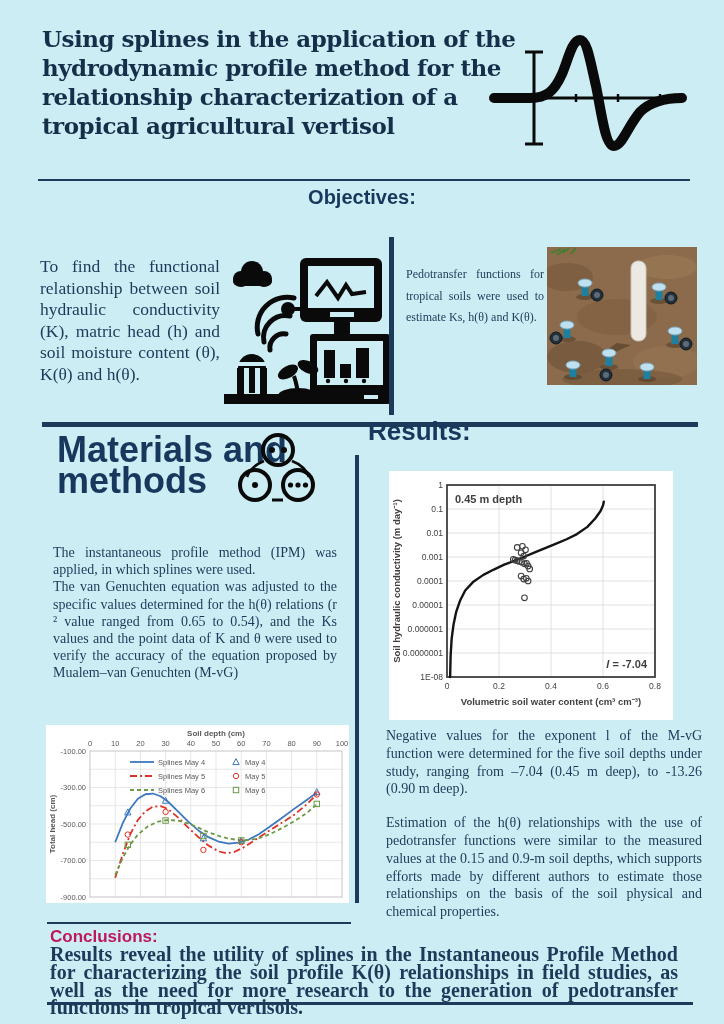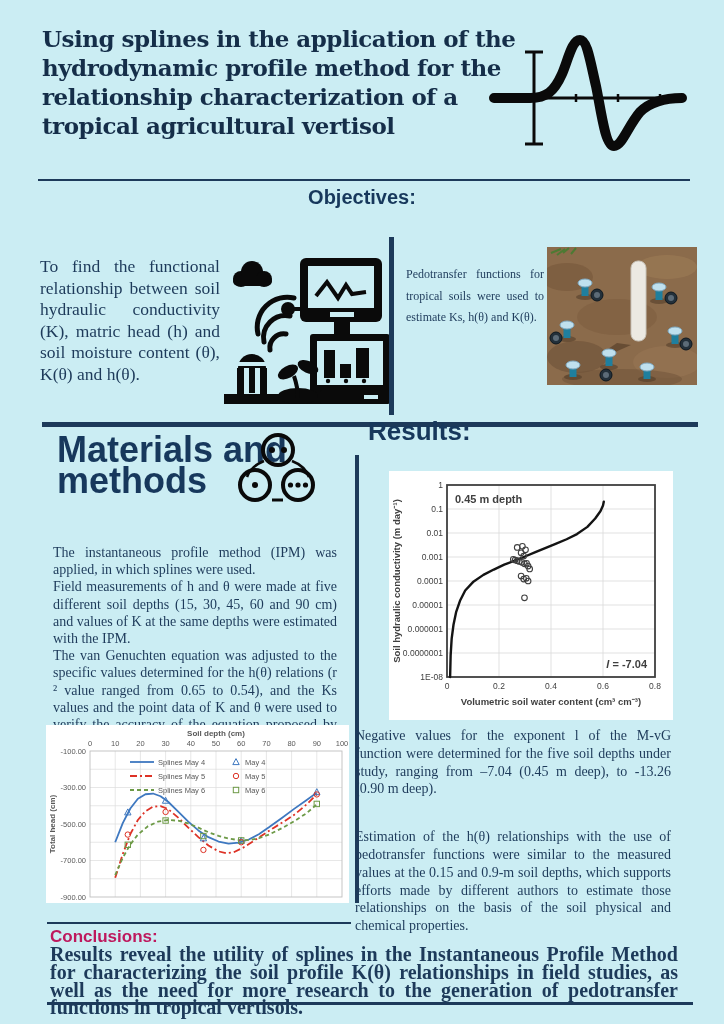--- a/index.html
+++ b/index.html
@@ -12,23 +12,23 @@
   .rule{background:#1d3a5a;}
   .sans-head{font-family:"Liberation Sans",sans-serif;font-weight:bold;color:#17385c;}
   .obj-head{left:0;top:186px;width:724px;text-align:center;font-size:20px;}
   .body-text{text-align:justify;}
   .obj-left{left:40px;top:256px;width:180px;font-size:17.5px;line-height:21.5px;}
   .obj-right{left:406px;top:264px;width:138px;font-size:12px;line-height:21.5px;}
   .mm-head{left:57px;top:434px;width:235px;font-size:36px;line-height:31px;}
   .mm-text{left:53px;top:502px;width:284px;font-size:14px;line-height:17.2px;margin-top:42px;}
   .mm-text p{margin:0;}
   .res-head{left:368px;top:416px;font-size:26px;}
-  .res-text{left:355px;top:727px;width:316px;font-size:14px;line-height:17.8px;}
+  .res-text{left:386px;top:727px;width:316px;font-size:14px;line-height:17.8px;}
   .res-text p{margin:0;}
-  .res-text p + p{margin-top:30px;}
+  .res-text p + p{margin-top:16px;}
   .conc-head{left:50px;top:927px;font-size:17px;color:#be185d;}
   .conc-text{left:50px;top:946px;width:628px;font-size:20px;line-height:17.8px;font-weight:bold;}
   .chart-panel{background:#ffffff;}
   
   .ct{font-family:"Liberation Sans",sans-serif;font-size:7.5px;fill:#595959;}
   .ctb{font-family:"Liberation Sans",sans-serif;font-size:8px;font-weight:bold;fill:#595959;}
   .c2t{font-family:"Liberation Sans",sans-serif;font-size:8.5px;fill:#3f3f3f;}
   .c2b{font-family:"Liberation Sans",sans-serif;font-size:9.5px;font-weight:bold;fill:#3f3f3f;}
   .c2a{font-family:"Liberation Sans",sans-serif;font-size:11px;font-weight:bold;fill:#3f3f3f;}
 </style>
@@ -178,21 +178,20 @@
     <circle cx="54.5" cy="55" r="2.6" fill="#0a0a0a"></circle>
       <circle cx="62" cy="55" r="2.6" fill="#0a0a0a"></circle>
       <circle cx="69.5" cy="55" r="2.6" fill="#0a0a0a"></circle>
     <path d="M28,31 Q15,36 11,47" fill="none" stroke="#0a0a0a" stroke-width="2.6"></path>
     <path d="M56,31 Q69,36 73,47" fill="none" stroke="#0a0a0a" stroke-width="2.6"></path>
     <path d="M36,70 h11" fill="none" stroke="#0a0a0a" stroke-width="3"></path>
   </svg>
 
   <div class="abs body-text mm-text">
     <p>The instantaneous profile method (IPM) was applied, in which splines were used.</p>
-    <p>Field measurements of h and θ were made at five different soil depths (15, 30, 45, 60 and 90 cm) and values of K at the same depths were estimated with the IPM.</p>
     <p>The van Genuchten equation was adjusted to the specific values determined for the h(θ) relations (r ² value ranged from 0.65 to 0.54), and the Ks values and the point data of K and θ were used to verify the accuracy of the equation proposed by Mualem–van Genuchten (M-vG)</p>
   </div>
 
   <div class="abs rule" style="left:355px;top:455px;width:4px;height:448px;"></div>
 
   <div class="abs sans-head res-head">Results:</div>
 
   <div class="abs chart-panel" style="left:389px;top:471px;width:284px;height:249px;">
     <svg id="chart2" width="284" height="249" viewBox="0 0 284 249">
         <rect x="0" y="0" width="284" height="249" fill="#ffffff"></rect>

